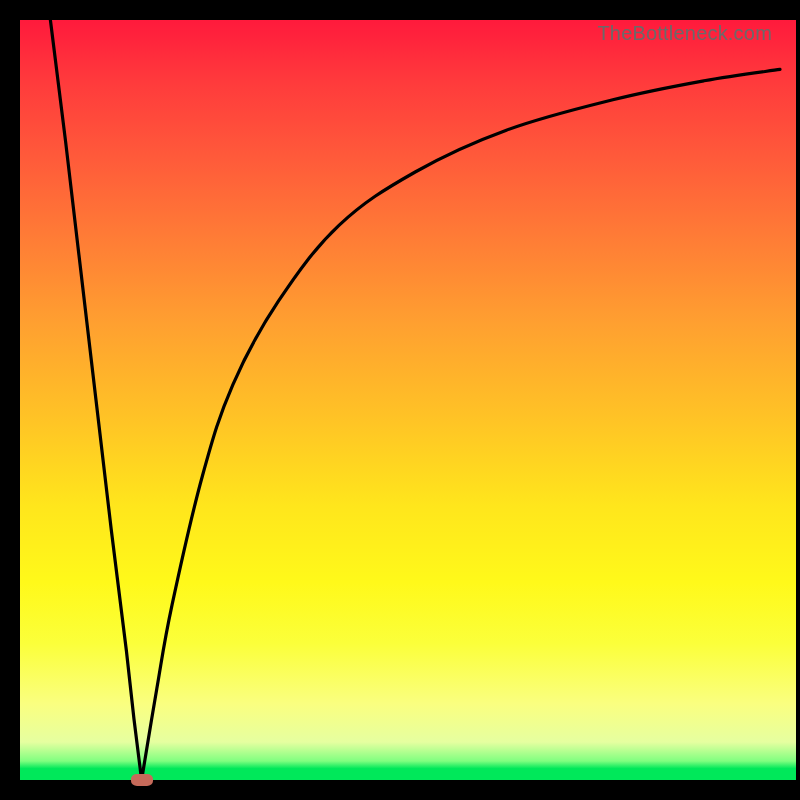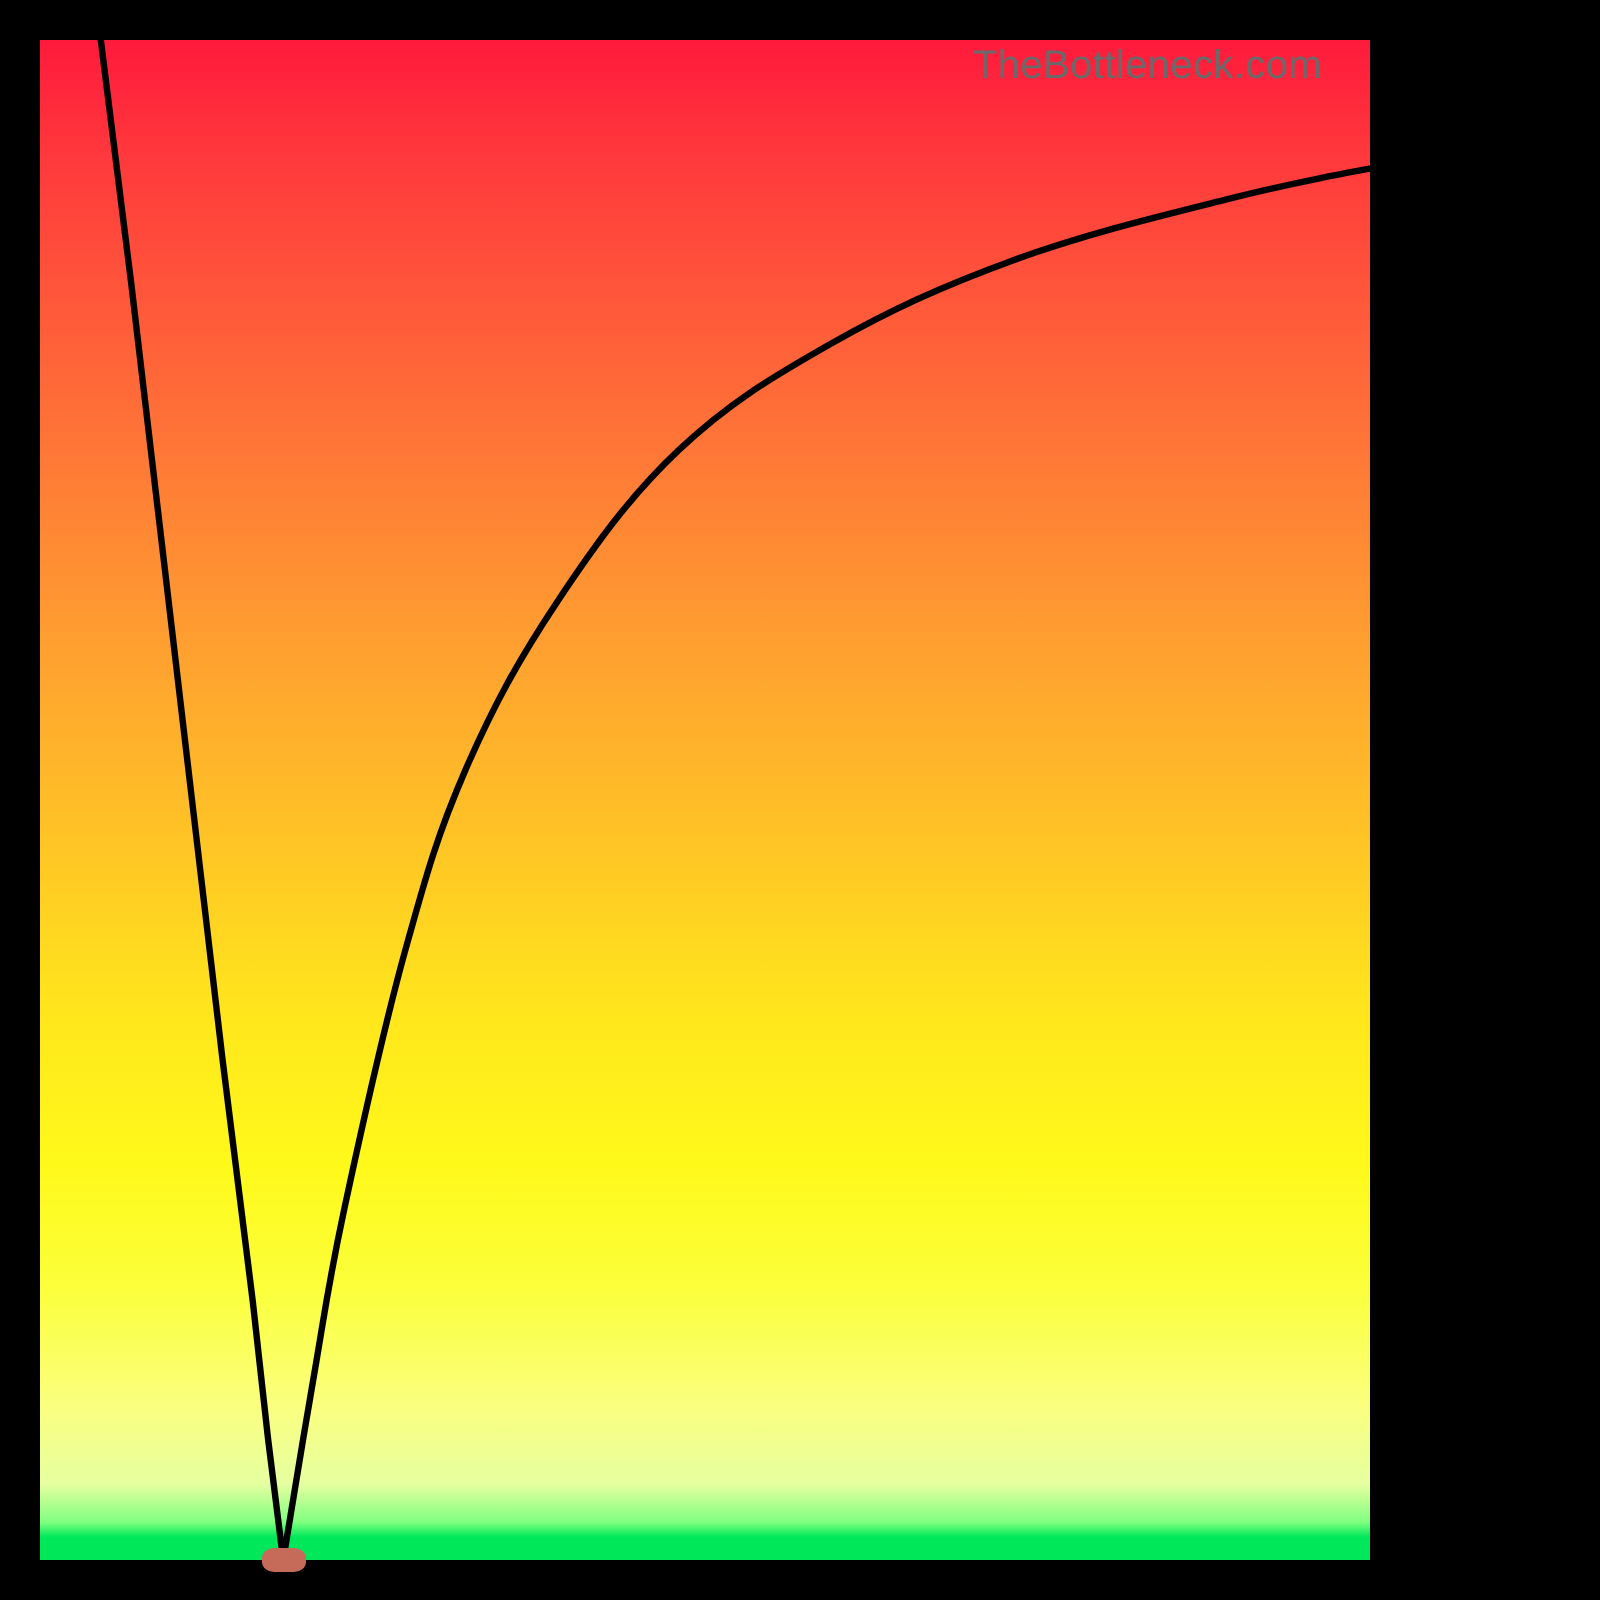--- a/index.html
+++ b/index.html
@@ -14,21 +14,21 @@
   .outer {
     position: relative;
     width: 800px;
     height: 800px;
     background: #000;
   }
   .plot {
     position: absolute;
     left: 20px;
     top: 20px;
-    width: 665px;
+    width: 776px;
     height: 760px;
     
     background: linear-gradient(to bottom,
       #ff1a3c 0%,
       #ff3a3c 8%,
       #ff5a3a 18%,
       #ff7a36 28%,
       #ffa030 40%,
       #ffc226 52%,
       #ffe61c 64%,

